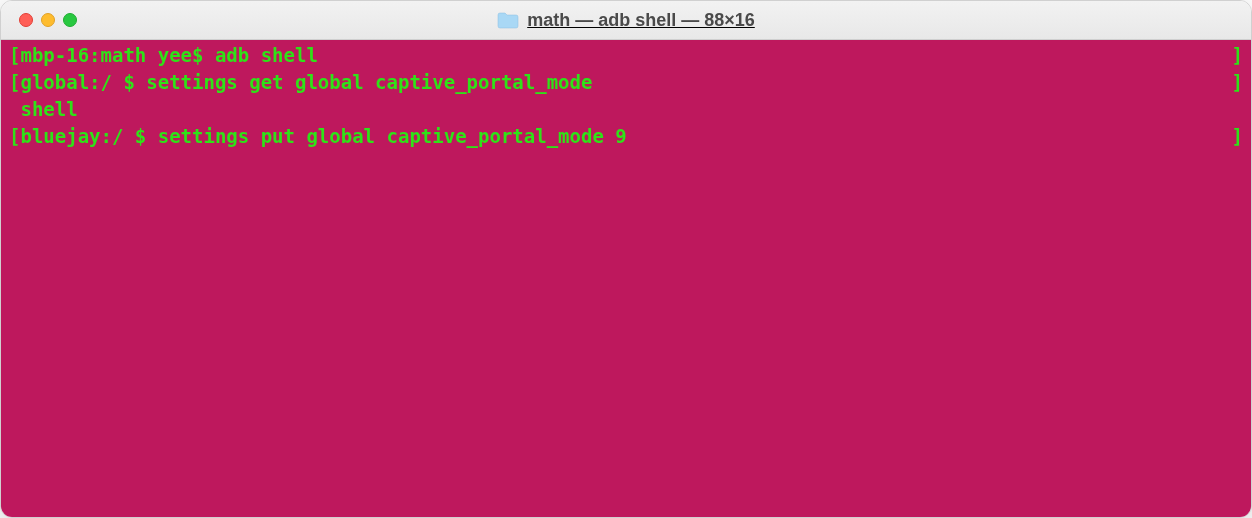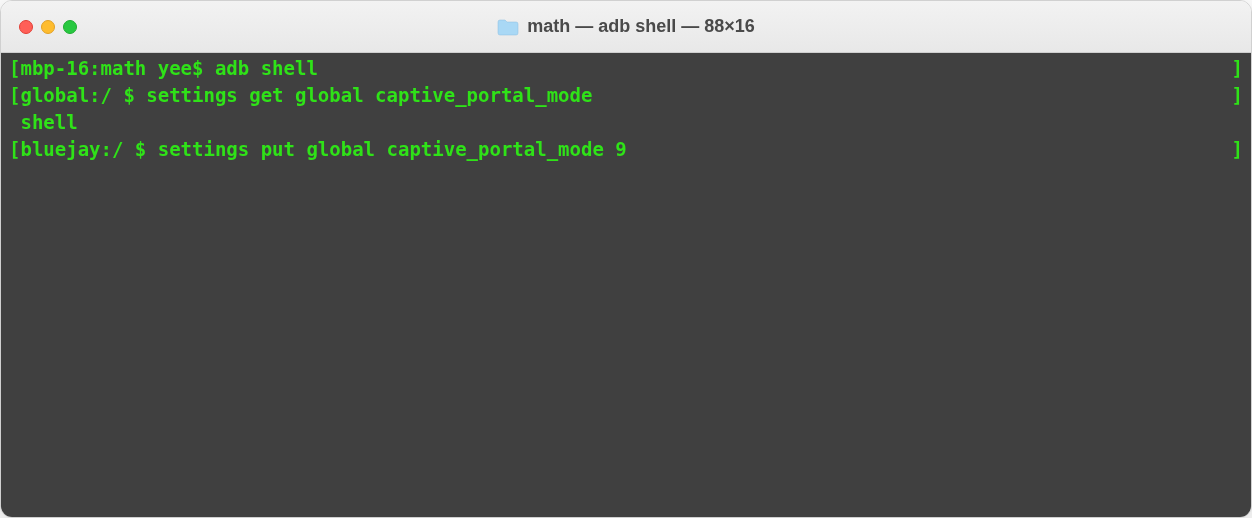--- a/index.html
+++ b/index.html
@@ -21,26 +21,27 @@
       height: 518px;
       border-radius: 12px;
       overflow: hidden;
       border: 1px solid #d0d0d0;
       box-shadow: 0 10px 40px rgba(0,0,0,0.2);
       background: #fff;
       display: flex;
       flex-direction: column;
     }
     .titlebar {
-      height: 52px;
+      height: 39px;
       background: linear-gradient(to bottom, #f2f2f2, #e8e8e8);
       border-bottom: 1px solid #cfcfcf;
       display: flex;
       align-items: center;
       position: relative;
+      text-decoration: underline;
     }
     .traffic-lights {
       display: flex;
       gap: 8px;
       padding-left: 18px;
       position: absolute;
       left: 0;
     }
     .light {
       width: 14px;
@@ -61,21 +62,21 @@
       font-size: 18px;
     }
     .folder-icon {
       width: 22px;
       height: 18px;
       position: relative;
       display: inline-block;
     }
     .terminal-body {
       flex: 1;
-      background: #404040;
+      background: #be185d;
       color: #2fe218;
       font-family: "Menlo", "Monaco", "Consolas", monospace;
       font-size: 19px;
       line-height: 27px;
       padding: 2px 8px;
       font-weight: 700;
       overflow: hidden;
     }
     .line {
       display: flex;

